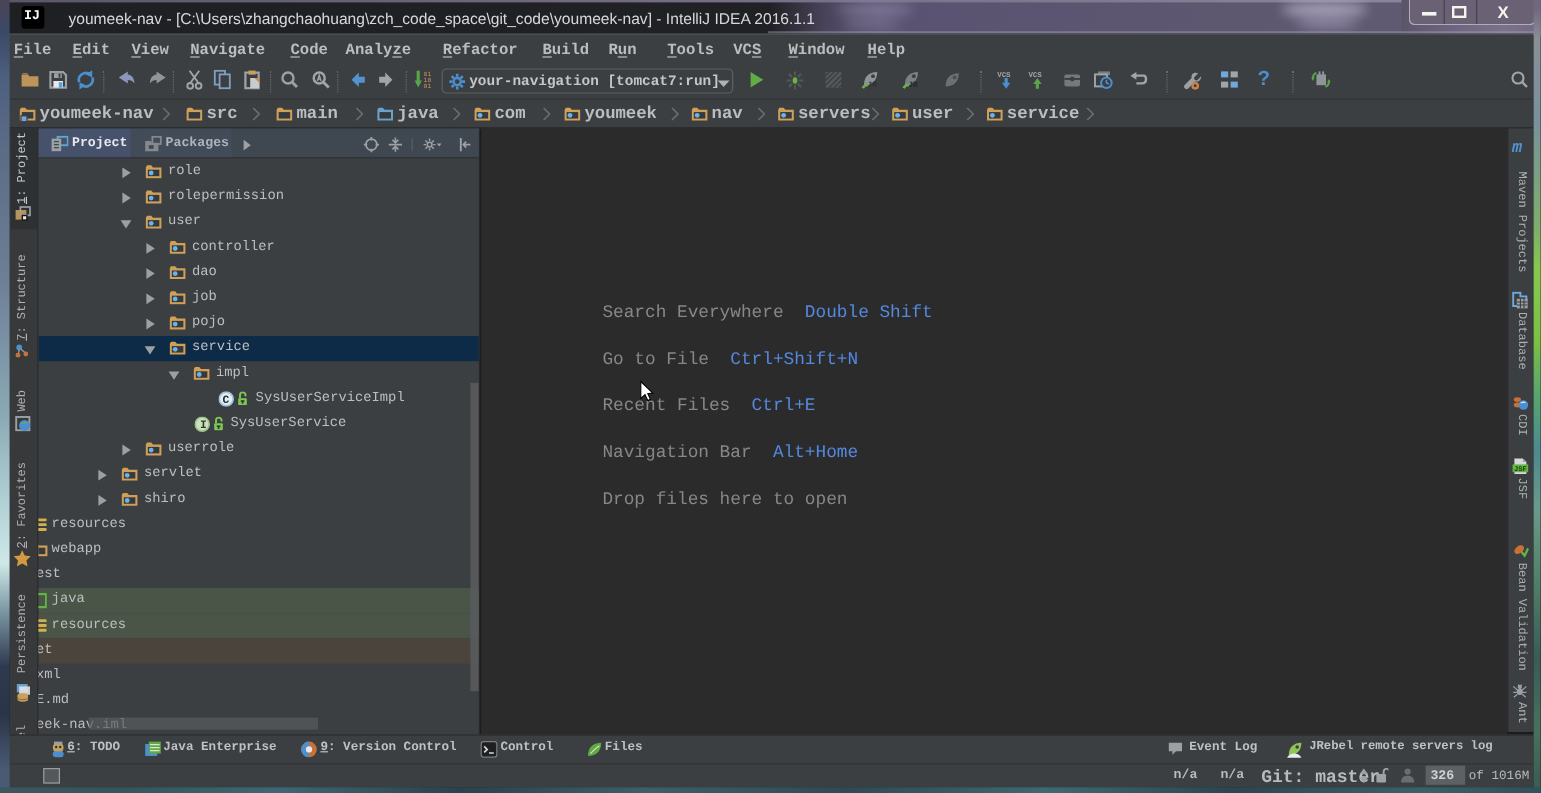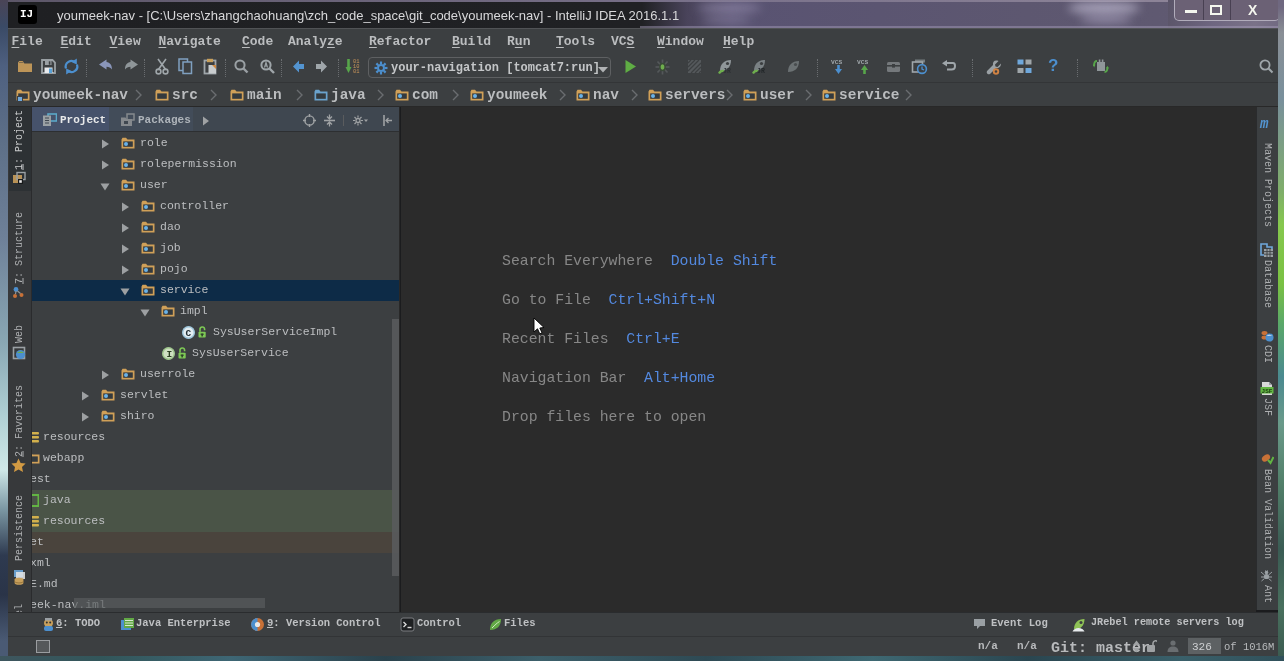--- a/index.html
+++ b/index.html
@@ -678,16 +678,16 @@
   </svg>
 <svg class="abs" style="left:1146px;top:639px" width="11" height="14" viewBox="0 0 11 14">
     <rect x="1" y="6" width="8" height="7" rx="1" fill="#9fa2a4"></rect>
     <path d="M7 6 L7 4 A2.6 2.6 0 0 1 12 3.4" fill="none" stroke="#9fa2a4" stroke-width="1.6"></path>
   </svg>
 <svg class="abs" style="left:1166px;top:639px" width="14" height="14" viewBox="0 0 14 14">
     <circle cx="7" cy="4" r="2.6" fill="#6a6e71"></circle>
     <path d="M1.5 13 C1.5 9, 4 7.5, 7 7.5 C10 7.5, 12.5 9, 12.5 13 Z" fill="#6a6e71"></path>
   </svg>
 <div class="abs" style="left:1188px;top:638px;width:33px;height:16px;background:#5d6163"></div>
-<div class="sbi" style="left:1192px;top:641px;font-weight:normal;color:#cfd1d3">326</div>
+<div class="sbi" style="left:1192px;top:641px;font-weight:bold;color:#cfd1d3">326</div>
 <div class="sbi" style="left:1224px;top:641px;font-weight:normal;font-size:10.5px">of 1016M</div>
 <div class="abs" id="glass-l"></div>
 <div class="abs" id="glass-r"></div>
 <div class="abs" id="glass-b"></div>
 </body></html>

